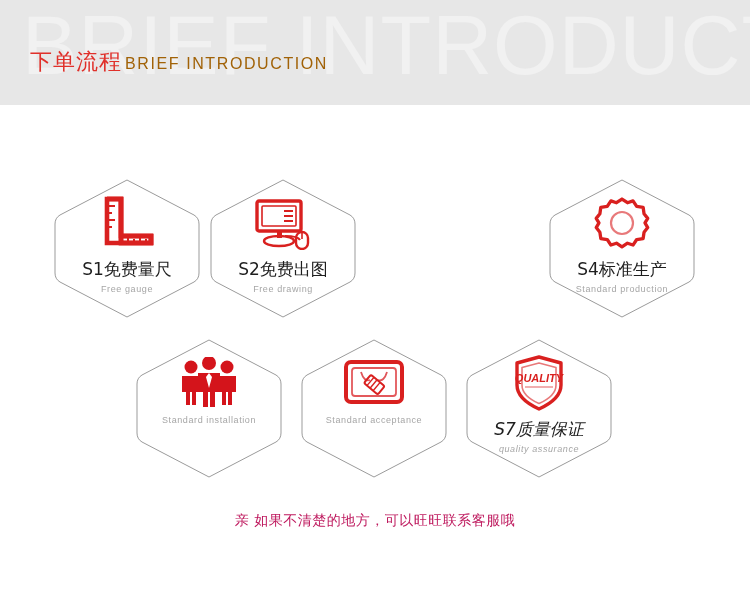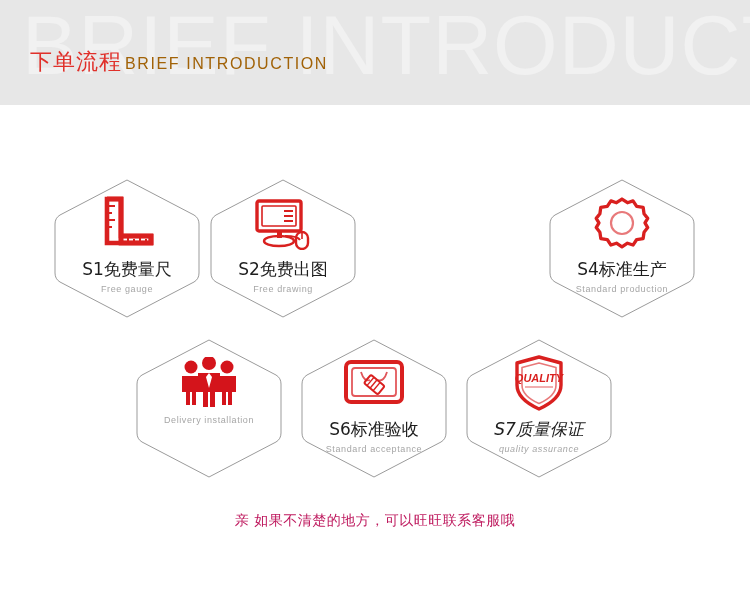--- a/index.html
+++ b/index.html
@@ -175,21 +175,21 @@
             <circle cx="12" cy="10" r="6.5"></circle>
             <path d="M3 19 h18 v16 h-4 v13 h-4 v-13 h-2 v13 h-4 v-13 h-4 z"></path>
             <circle cx="48" cy="10" r="6.5"></circle>
             <path d="M39 19 h18 v16 h-4 v13 h-4 v-13 h-2 v13 h-4 v-13 h-4 z"></path>
             <circle cx="30" cy="6" r="7"></circle>
             <path d="M19 16 h22 v19 h-5 v15 h-5 v-15 h-2 v15 h-5 v-15 h-5 z"></path>
           </g>
           <path d="M30 16 l-3 4 l3 11 l3 -11 z" fill="#ffffff"></path>
         </svg>
       </div>
-      <div class="label-en">Delivery installation</div>
+      <div class="label-en">Standard installation</div>
     </div>
   </div>
 
   <div class="hex p6">
     <svg class="hexbg" viewBox="0 0 150 143">
       <path d="M75 3 L142 38 Q147 41 147 47 L147 96 Q147 102 142 105 L75 140 L8 105 Q3 102 3 96 L3 47 Q3 41 8 38 Z" fill="#ffffff" stroke="#9b9b9b" stroke-width="1"></path>
     </svg>
     <div class="inner">
       <div class="icon">
         <svg width="62" height="50" viewBox="0 0 62 50">
@@ -198,21 +198,20 @@
           <path d="M18 14 Q21 24 27 22" fill="none" stroke="#e0555a" stroke-width="1.8"></path>
           <path d="M44 14 Q41 24 35 22" fill="none" stroke="#e0555a" stroke-width="1.8"></path>
           <g transform="rotate(40 31 27)">
             <rect x="22" y="21" width="18" height="11" rx="2" fill="none" stroke="#d9201f" stroke-width="2"></rect>
             <line x1="26" y1="21" x2="26" y2="32" stroke="#d9201f" stroke-width="1.4"></line>
             <line x1="30" y1="21" x2="30" y2="32" stroke="#d9201f" stroke-width="1.4"></line>
             <line x1="34" y1="21" x2="34" y2="32" stroke="#d9201f" stroke-width="1.4"></line>
           </g>
         </svg>
       </div>
-      <div class="label-cn">S6标准验收</div>
       <div class="label-en">Standard acceptance</div>
     </div>
   </div>
 
   <div class="hex p7">
     <svg class="hexbg" viewBox="0 0 150 143">
       <path d="M75 3 L142 38 Q147 41 147 47 L147 96 Q147 102 142 105 L75 140 L8 105 Q3 102 3 96 L3 47 Q3 41 8 38 Z" fill="#ffffff" stroke="#9b9b9b" stroke-width="1"></path>
     </svg>
     <div class="inner">
       <div class="icon">

